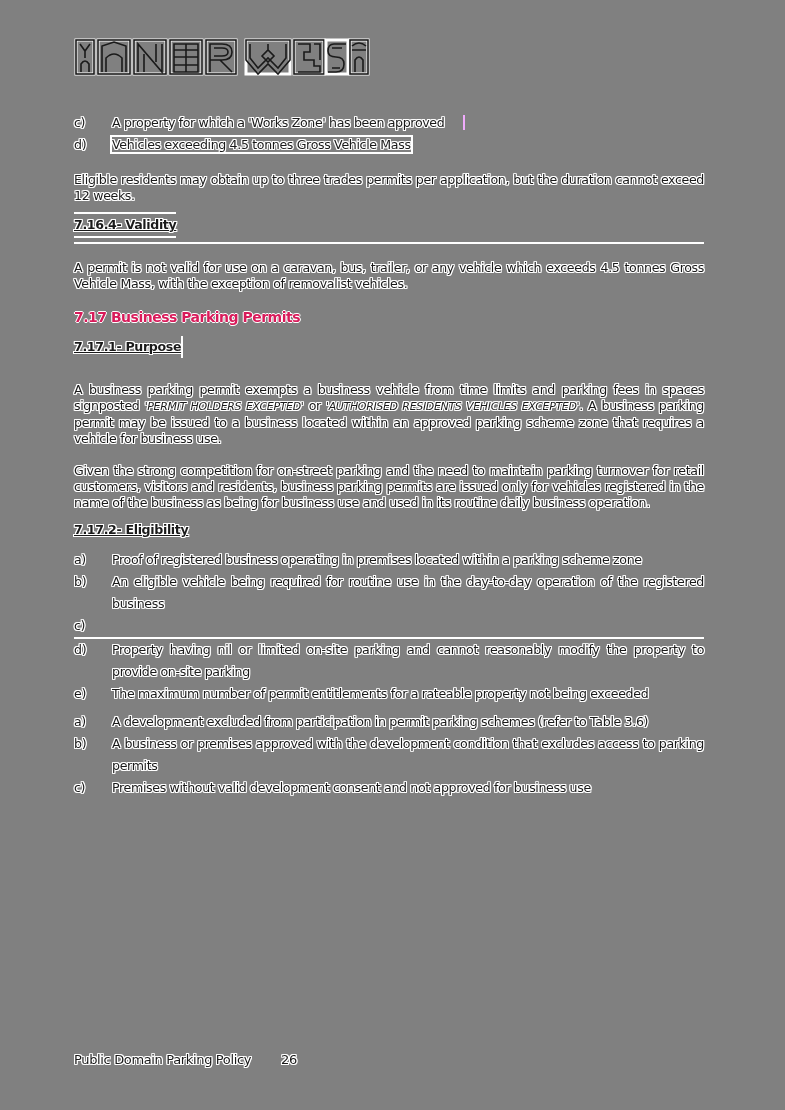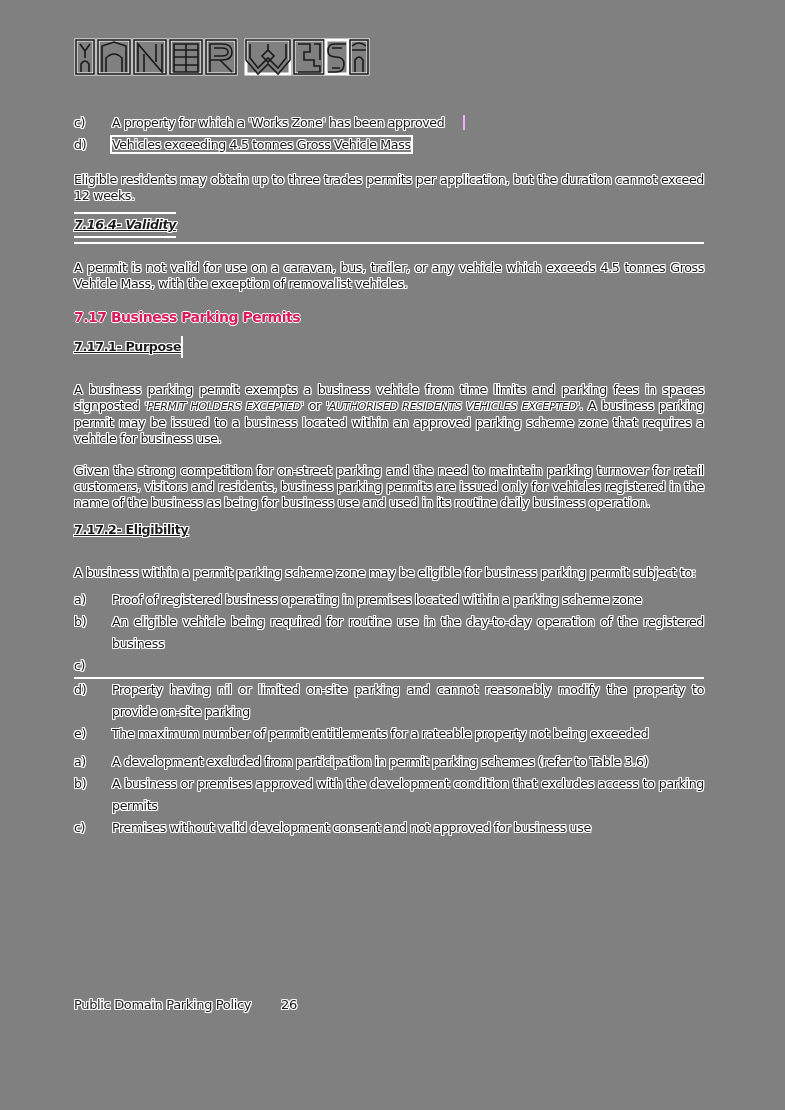--- a/index.html
+++ b/index.html
@@ -102,21 +102,21 @@
       border-top: 2px solid #ffffff;
       border-bottom: 2px solid #ffffff;
       font-size: 12.6px;
       line-height: 20px;
       letter-spacing: -0.35px;
       margin: 0 0 8px 0;
     }
     .footer {
       position: absolute;
       left: 74px;
-      top: 997px;
+      top: 1052px;
       font-size: 13px;
       letter-spacing: -0.35px;
       display: flex;
       gap: 30px;
     }
   </style>
 </head>
 <body>
 
 <div class="logo" aria-label="">
@@ -169,34 +169,33 @@
       <span class="text halo"><span style="border-right:2px solid #f0abfc; padding-right:19px;">A property for which a 'Works Zone' has been approved</span></span>
     </li>
     <li>
       <span class="marker halo">d)</span>
       <span class="text halo"><span class="boxed">Vehicles exceeding 4.5 tonnes Gross Vehicle Mass</span></span>
     </li>
   </ul>
 
   <p class="para halo">Eligible residents may obtain up to three trades permits per application, but the duration cannot exceed 12 weeks.</p>
 
-  <div class="subhead halo" style="margin-bottom:4px;font-style:italic;">7.16.4- Validity</div>
+  <div class="subhead halo" style="margin-bottom:4px;">7.16.4- Validity</div>
   <div class="rule" style="margin-bottom:2px;"></div>
   <p class="para halo">A permit is not valid for use on a caravan, bus, trailer, or any vehicle which exceeds 4.5 tonnes Gross Vehicle Mass, with the exception of removalist vehicles.</p>
 
   <div class="section-head halo">7.17 Business Parking Permits</div>
 
   <div class="subhead halo" style="border-top:none;border-bottom:none;border-right:2px solid #fff;">7.17.1- Purpose</div>
 
   <p class="para halo"><span>A business parking permit exempts a business vehicle from time limits and parking fees in spaces signposted </span><span class="italic">'PERMIT HOLDERS EXCEPTED'</span><span> or </span><span class="italic">'AUTHORISED RESIDENTS VEHICLES EXCEPTED'</span><span>. A business parking permit may be issued to a business located within an approved parking scheme zone that requires a vehicle for business use.</span></p>
 
   <p class="para halo">Given the strong competition for on-street parking and the need to maintain parking turnover for retail customers, visitors and residents, business parking permits are issued only for vehicles registered in the name of the business as being for business use and used in its routine daily business operation.</p>
 
   <div class="subhead halo" style="border-top:none;border-bottom:none;">7.17.2- Eligibility</div>
-  <p class="para halo">A business within a permit parking scheme zone may be eligible for business parking permit subject to:</p>
 
   <ul class="list">
     <li>
       <span class="marker halo">a)</span>
       <span class="text halo">Proof of registered business operating in premises located within a parking scheme zone</span>
     </li>
     <li>
       <span class="marker halo">b)</span>
       <span class="text halo">An eligible vehicle being required for routine use in the day-to-day operation of the registered business</span>
     </li>

